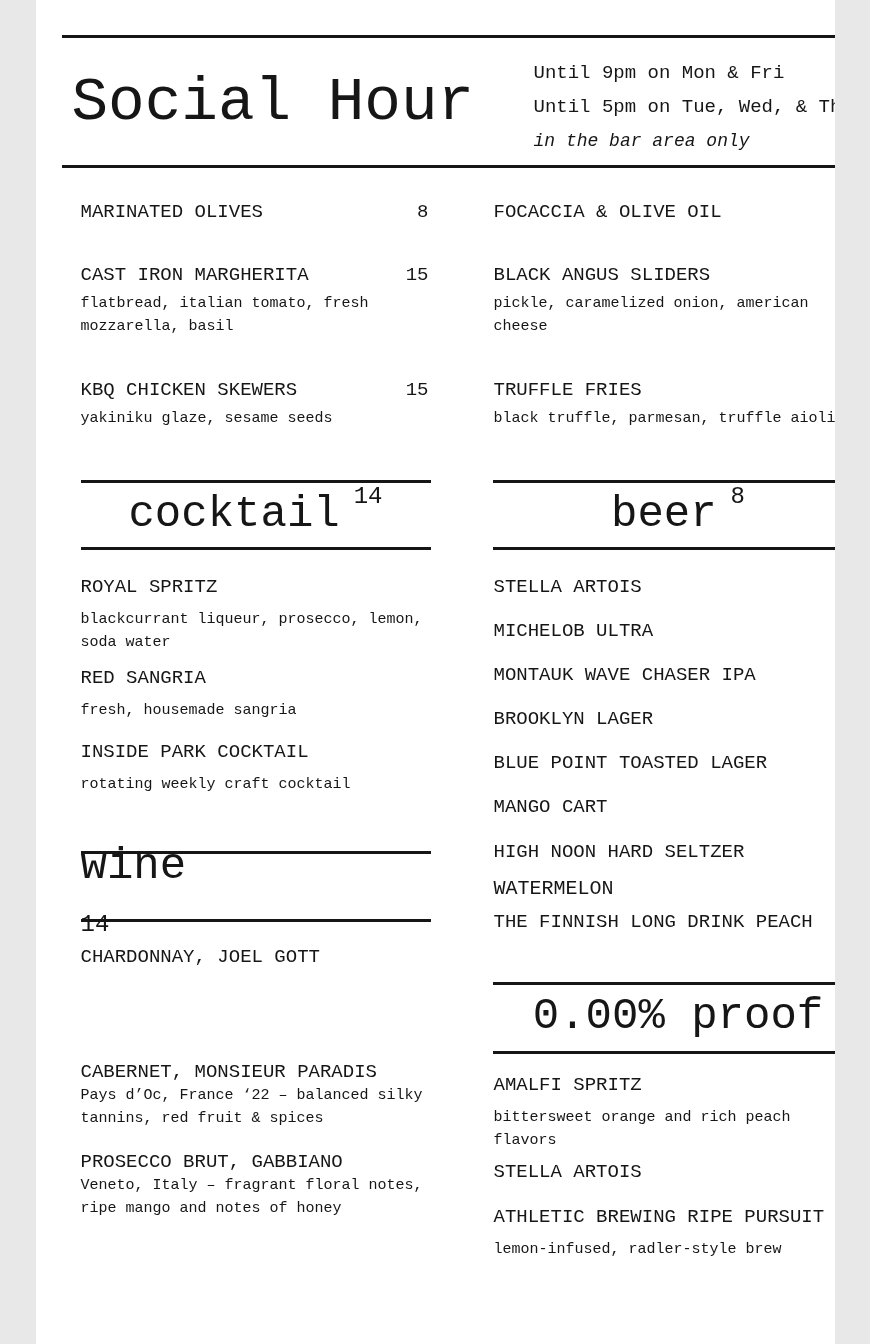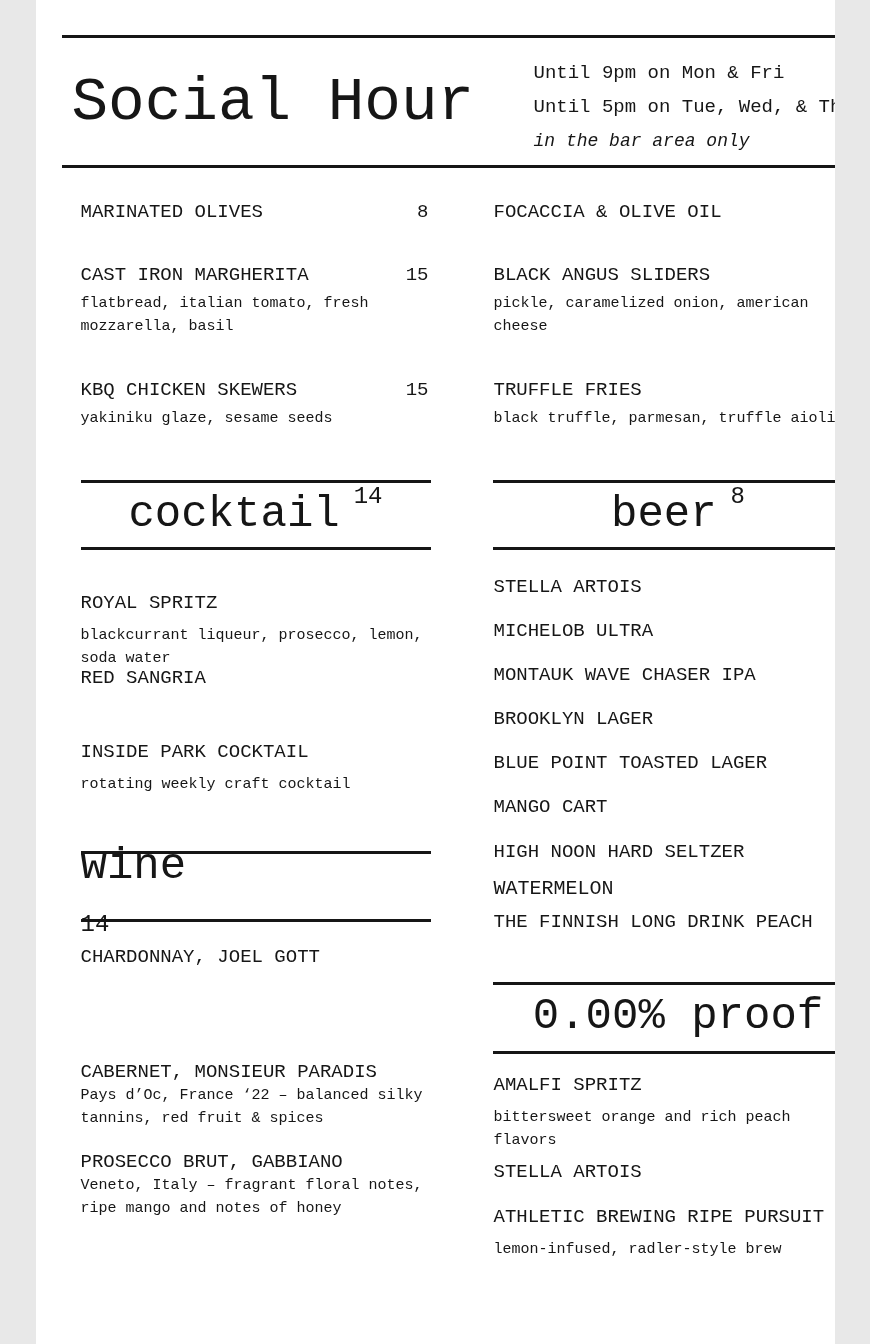--- a/index.html
+++ b/index.html
@@ -94,30 +94,31 @@
       <span class="name">TRUFFLE FRIES</span>
       <span class="price">15</span>
     </div>
     <div class="desc">black truffle, parmesan, truffle aioli</div>
   </div>
 
   <div class="sec-head hL">
     <span class="big">cocktail</span>
     <span class="small">14</span>
   </div>
-  <div class="item colL" style="top:592px">
+  <div class="item colL" style="top:576px">
     <div class="row">
       <span class="name">ROYAL SPRITZ</span>
     </div>
     <div class="desc tight">blackcurrant liqueur, prosecco, lemon, soda water</div>
   </div>
   <div class="item colL" style="top:667px">
     <div class="row">
       <span class="name">RED SANGRIA</span>
     </div>
+    <div class="desc tight">fresh, housemade sangria</div>
   </div>
   <div class="item colL" style="top:741px">
     <div class="row">
       <span class="name">INSIDE PARK COCKTAIL</span>
     </div>
     <div class="desc tight">rotating weekly craft cocktail</div>
   </div>
 
   <div class="sec-head hR">
     <span class="big">beer</span>

